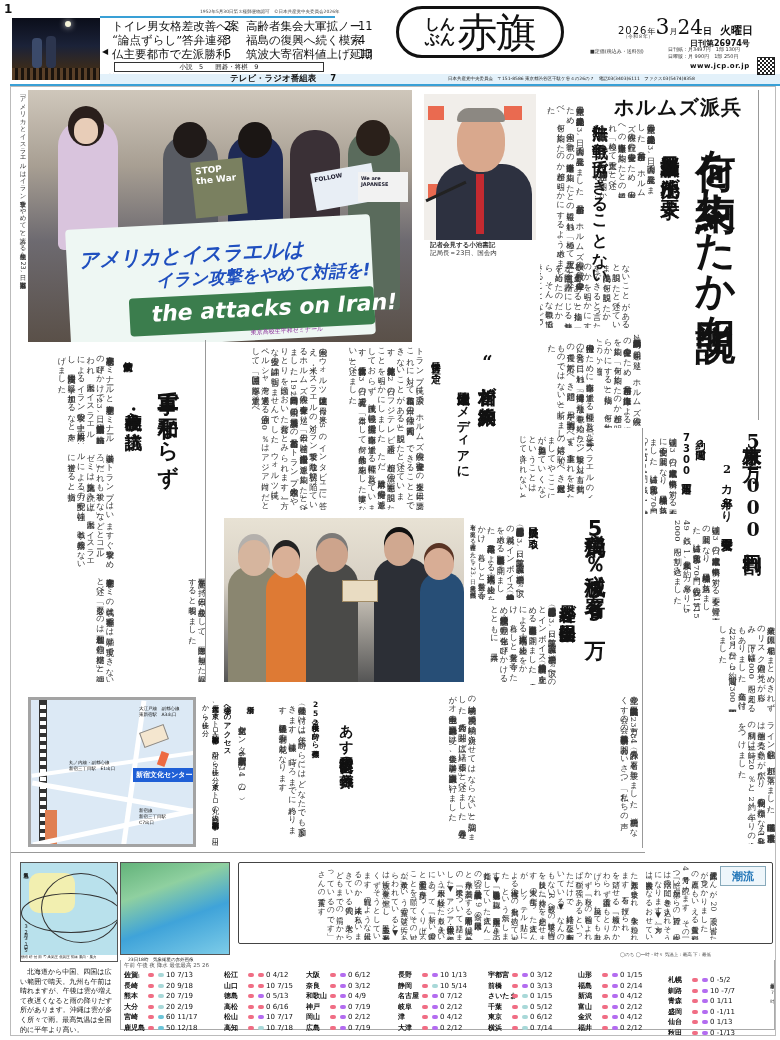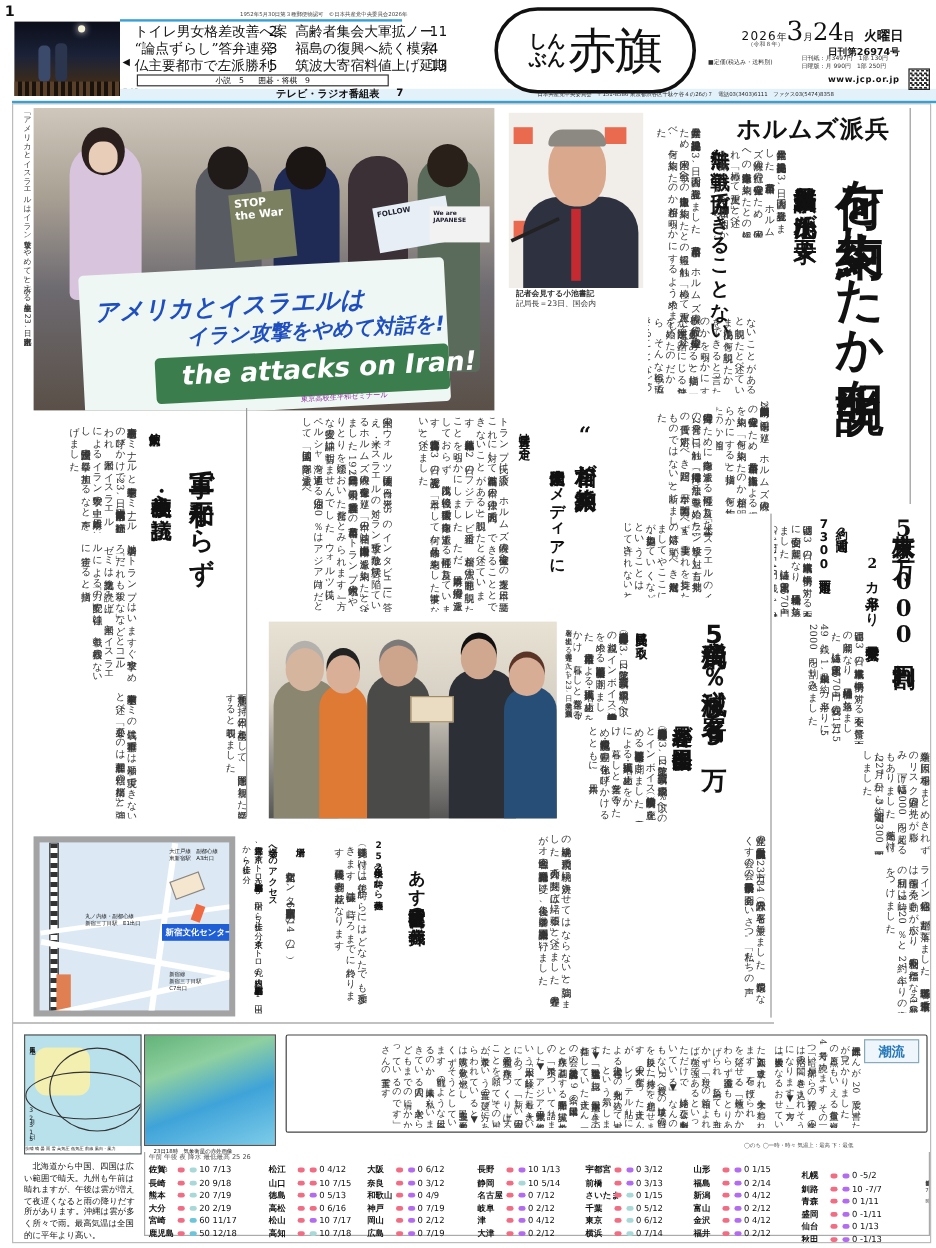--- a/index.html
+++ b/index.html
@@ -83,21 +83,21 @@
   <span><span>小説</span>　<span>5</span></span>
   <span><span>囲碁・将棋</span>　<span>9</span></span>
 </div>
 <div class="abs" style="left:100px;top:74px;width:680px;height:10px;background:#e3f1fa"></div>
 <div class="abs sans" style="left:230px;top:73px;font-size:8.5px;font-weight:bold;display:flex;gap:14px">
   <span>テレビ・ラジオ番組表</span>
     <span>7</span>
 </div>
 <div class="abs blue-rule" style="left:10px;top:84px;width:770px;height:2px"></div>
 
-<div class="abs logo" style="left:412px;top:6px;width:168px;height:72px">
+<div class="abs logo" style="left:396px;top:6px;width:168px;height:52px">
   <div style="display:flex;flex-direction:column;font-family:'DejaVu Sans',sans-serif;font-weight:bold;font-size:15px;line-height:15px;margin-right:2px">
     <span>しん</span>
     <span>ぶん</span>
   </div>
   <div style="font-family:'DejaVu Sans',sans-serif;font-weight:normal;font-size:40px;letter-spacing:-1px">赤旗</div>
 </div>
 
 <div class="abs sans" style="left:618px;top:14px;display:flex;align-items:baseline;white-space:nowrap">
   <span style="font-size:10px;letter-spacing:1px">2026</span>
     <span style="font-size:8px">年</span>
@@ -214,21 +214,21 @@
 <div class="abs v" style="left:742px;top:430px;font-size:19px;font-weight:bold;line-height:22px">東京株5万2000円割れ</div>
 <div class="abs v" style="left:720px;top:462px;font-size:11.5px;font-weight:bold;line-height:14px">2カ月半ぶり 中東不安背景</div>
 <div class="abs v sans" style="left:694px;top:432px;font-size:10px;font-weight:bold;line-height:13px">約３週間で</div>
 <div class="abs v sans" style="left:680px;top:432px;font-size:10px;font-weight:bold;line-height:13px">7300円超下落</div>
 <div class="abs body-text" style="left:645px;top:432px;width:32px;height:82px">週明け23日の東京株式市場は中東情勢に対する不安を背景に全面安の展開となり、日経平均株価は急落しました。終値は前週末比1857円04銭安の5万1515円49銭と、1月上旬以来、約2カ月半ぶりに5万2000円を割り込みました。</div>
 <div class="abs body-text" style="left:650px;top:520px;width:70px;height:100px">週明け23日の東京株式市場は中東情勢に対する不安を背景に全面安の展開となり、日経平均株価は急落しました。終値は前週末比1857円04銭安の5万1515円49銭と、1月上旬以来、約2カ月半ぶりに5万2000円を割り込みました。</div>
 <div class="abs body-text" style="left:645px;top:620px;width:130px;height:92px">業績を原因に相場をまとめきれず外国人投資家のリスク回避の売りが膨らみ、下げ幅は2000円を超える場面もありました。高値を付けた2月27日から約3週間で7300円超下落しました。</div>
 <div class="abs body-text" style="left:645px;top:716px;width:130px;height:128px">ライン銘柄の9割超が下落しました。市場関係者は東京債券市場では国債を売る動きが広がり、長期金利の指標となる新発10年物国債の利回りは一時2.320％と、約27年ぶりの高水準をつけました。</div>
 <div class="abs" style="left:642px;top:428px;width:1px;height:420px;background:#999"></div>
 
-<div class="abs" style="left:28px;top:697px;width:168px;height:150px;background:#dce9f5;border:5px solid #a3a3a3;overflow:hidden">
+<div class="abs" style="left:28px;top:697px;width:168px;height:150px;background:#dce9f5;border:3px solid #a3a3a3;overflow:hidden">
   <div class="abs" style="left:8px;top:0;width:8px;height:150px;background:repeating-linear-gradient(180deg,#333 0 4px,#fff 4px 8px);border:1px solid #333"></div>
   <div class="abs" style="left:14px;top:110px;width:12px;height:40px;background:#e07f52"></div>
   <div class="abs" style="left:100px;top:0;width:5px;height:150px;background:#fff;transform:rotate(8deg)"></div>
   <div class="abs" style="left:0;top:95px;width:168px;height:5px;background:#fff;transform:rotate(10deg)"></div>
   <div class="abs" style="left:0;top:125px;width:168px;height:5px;background:#fff;transform:rotate(-12deg)"></div>
   <div class="abs" style="left:0;top:62px;width:168px;height:4px;background:#fff;transform:rotate(-8deg)"></div>
   <div class="abs" style="left:110px;top:28px;width:26px;height:16px;background:#f4e6cf;border:1px solid #888;transform:rotate(-20deg)"></div>
   <div class="abs" style="left:128px;top:52px;width:8px;height:14px;background:#ed6a42;transform:rotate(20deg)"></div>
   <div class="abs sans" style="left:102px;top:68px;padding:2px 3px;background:#1f5fd6;color:#fff;font-size:7px;font-weight:bold;white-space:nowrap">新宿文化センター</div>
   <div class="abs sans" style="left:108px;top:6px;font-size:4.5px;white-space:pre;line-height:6px">大江戸線　副都心線

